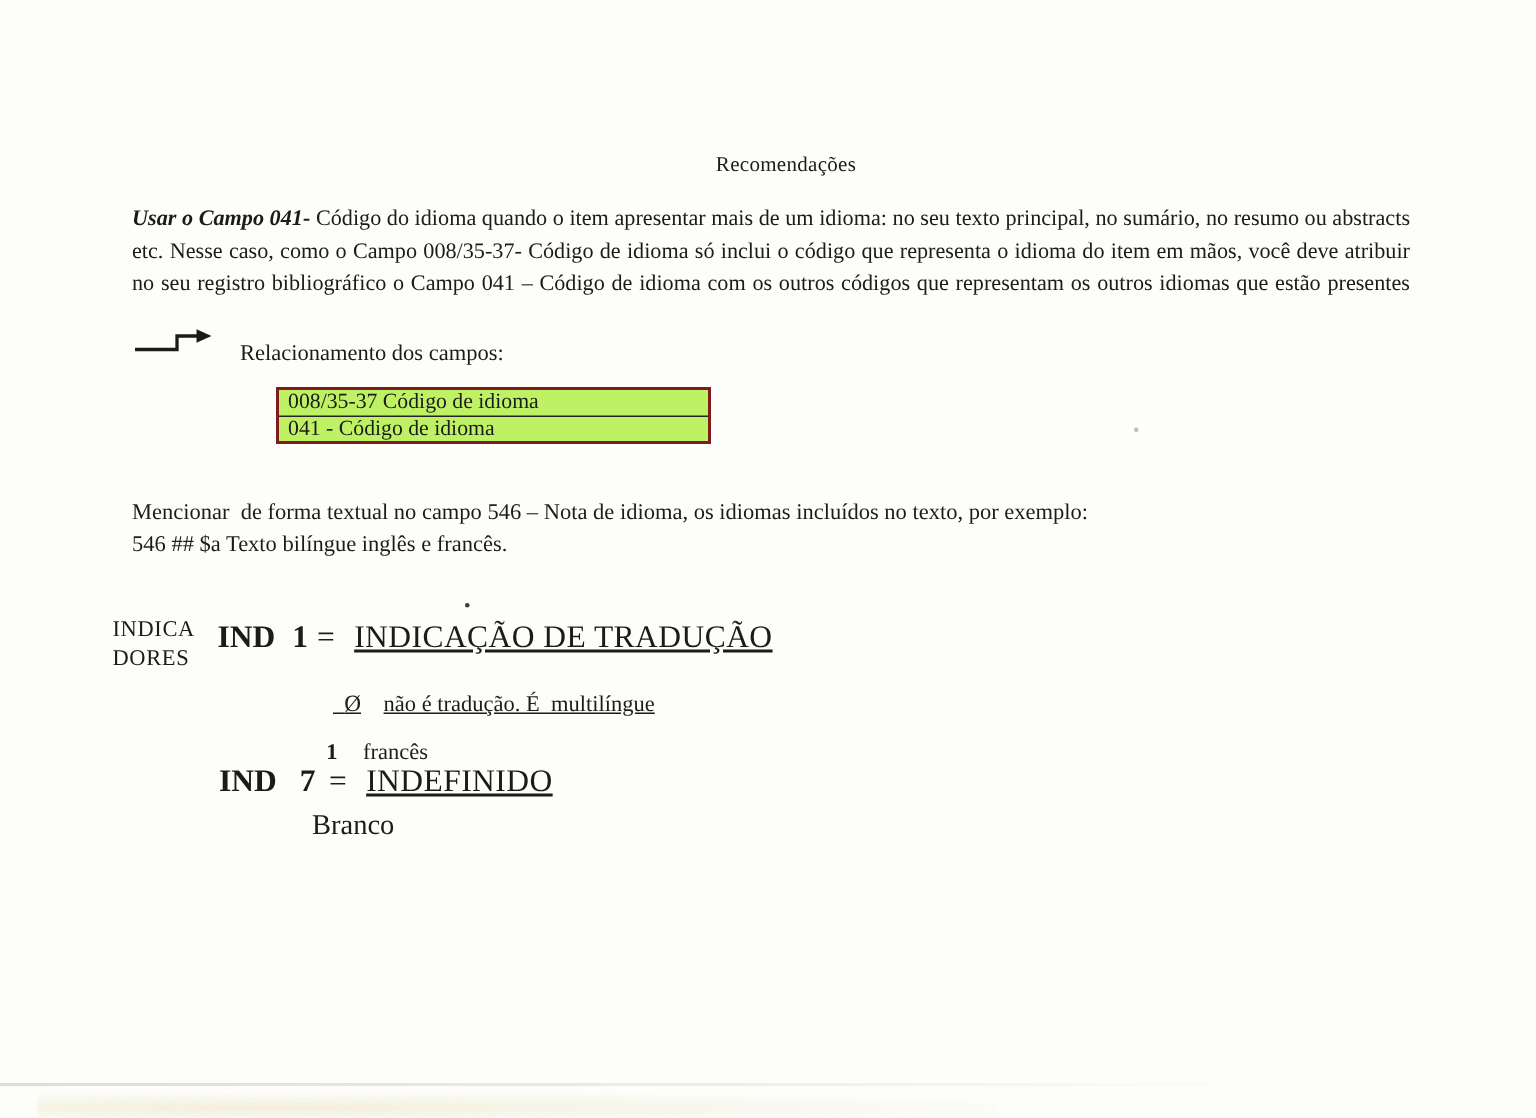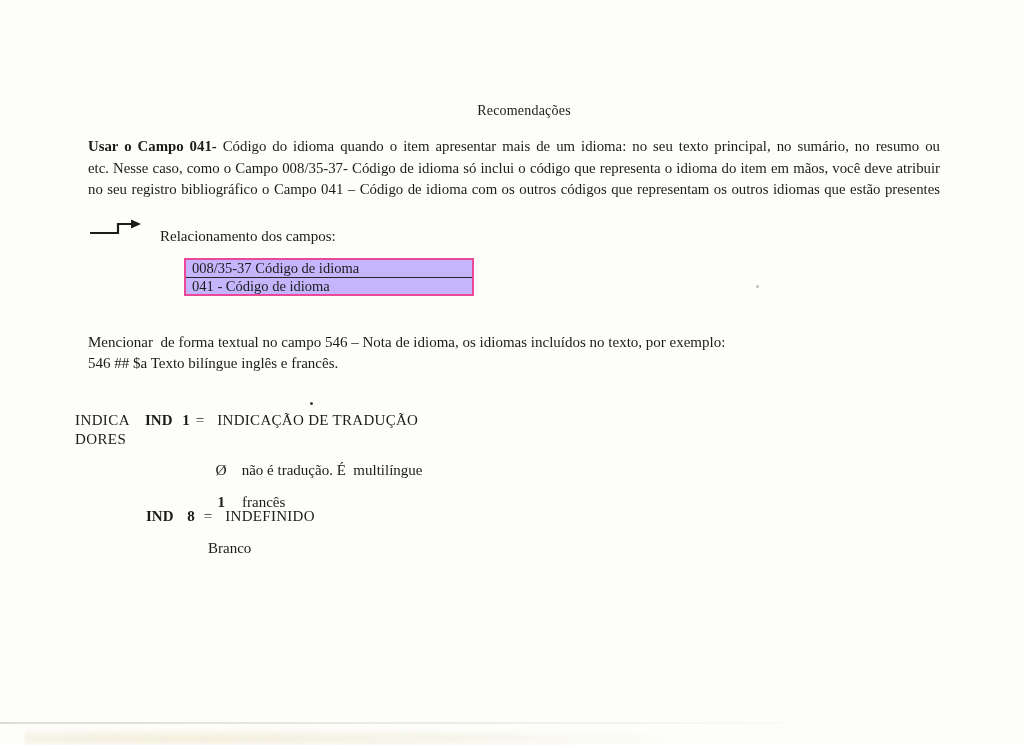--- a/index.html
+++ b/index.html
@@ -27,65 +27,65 @@
     font-size: 14.8px;
   }
   .p-line {
     height: 21.5px; line-height: 21.5px;
     text-align: justify;
     text-align-last: justify;
     overflow: hidden;
     white-space: normal;
   }
   .p-line.last { text-align-last: left; }
-  .bold { font-weight: bold; }
+  .bold { font-weight: bold; font-style: italic; }
 
   
   .arrow-wrap { left: 88px; top: 218px; width: 56px; height: 18px; }
 
   
   .rel-label { left: 160px; top: 228px; font-size: 15px; }
 
   
   .field-table {
     left: 184px; top: 258px; width: 286px;
-    border: 2px solid #ec4899;
-    background: #c4b5fd;
+    border: 2px solid #7f1d1d;
+    background: #bef264;
   }
   .ft-row {
     height: 16.5px; line-height: 16.5px;
     padding-left: 6px;
     font-size: 14.5px;
     border-top: 1.5px solid #242424;
     white-space: nowrap;
   }
   .ft-row:first-child { border-top: none; }
 
   
   .mention-1 { left: 88px; top: 334px; font-size: 15px; white-space: pre; text-align: center; }
   .mention-2 { left: 88px; top: 355px; font-size: 15px; white-space: pre; }
 
   
   .ind-heading { left: 75px; top: 411px; font-size: 15px; line-height: 18.5px; letter-spacing: 0.4px; }
-  .ind-line { display: flex; align-items: baseline; font-size: 15px; white-space: pre; }
+  .ind-line { display: flex; align-items: baseline; font-size: 21px; white-space: pre; }
   .ind1-line { left: 145px; top: 412px; }
   .ind2-line { left: 146px; top: 508px; }
   .ind-label { font-weight: bold; word-spacing: 6px; }
   .ind2-line .ind-label { word-spacing: 10px; }
   .ind-eq { margin-left: 6px; }
   .ind2-line .ind-eq { margin-left: 9px; }
-  .ind-val { margin-left: 13px; letter-spacing: 0.3px; }
+  .ind-val { margin-left: 13px; letter-spacing: 0.3px; text-decoration: underline; }
   .opt-line { font-size: 15px; white-space: pre; }
-  .opt-0 { left: 208px; top: 444px; }
+  .opt-0 { left: 222px; top: 444px; text-decoration: underline; }
   .opt-1 { left: 210px; top: 477px; }
   .opt-sym-0 { font-size: 15.5px; }
   .opt-sym-1 { font-weight: bold; }
   .opt-text-0 { margin-left: 15px; }
   .opt-text-1 { margin-left: 17px; }
-  .opt-branco { left: 208px; top: 540px; font-size: 15px; }
+  .opt-branco { left: 208px; top: 540px; font-size: 19px; }
 
   
   .dot-artifact-1 {
     left: 310px; top: 402px; width: 3px; height: 3px;
     background: #3c3c3c; border-radius: 50%;
   }
   .dot-artifact-2 {
     left: 756px; top: 285px; width: 3px; height: 3px;
     background: #c3bfb2; border-radius: 50%;
   }
@@ -142,21 +142,21 @@
 
 <div class="abs opt-line opt-0">
   <span class="opt-sym-0">Ø</span><span class="opt-text-0">não é tradução. É  multilíngue</span>
 </div>
 
 <div class="abs opt-line opt-1">
   <span class="opt-sym-1">1</span><span class="opt-text-1">francês</span>
 </div>
 
 <div class="abs ind-line ind2-line">
-  <span class="ind-label">IND 8</span>
+  <span class="ind-label">IND 7</span>
   <span class="ind-eq">=</span>
   <span class="ind-val">INDEFINIDO</span>
 </div>
 
 <div class="abs opt-branco">Branco</div>
 
 <div class="abs dot-artifact-1"></div>
 <div class="abs dot-artifact-2"></div>
 <div class="abs edge-line"></div>
 <div class="abs bottom-smudge"></div>

